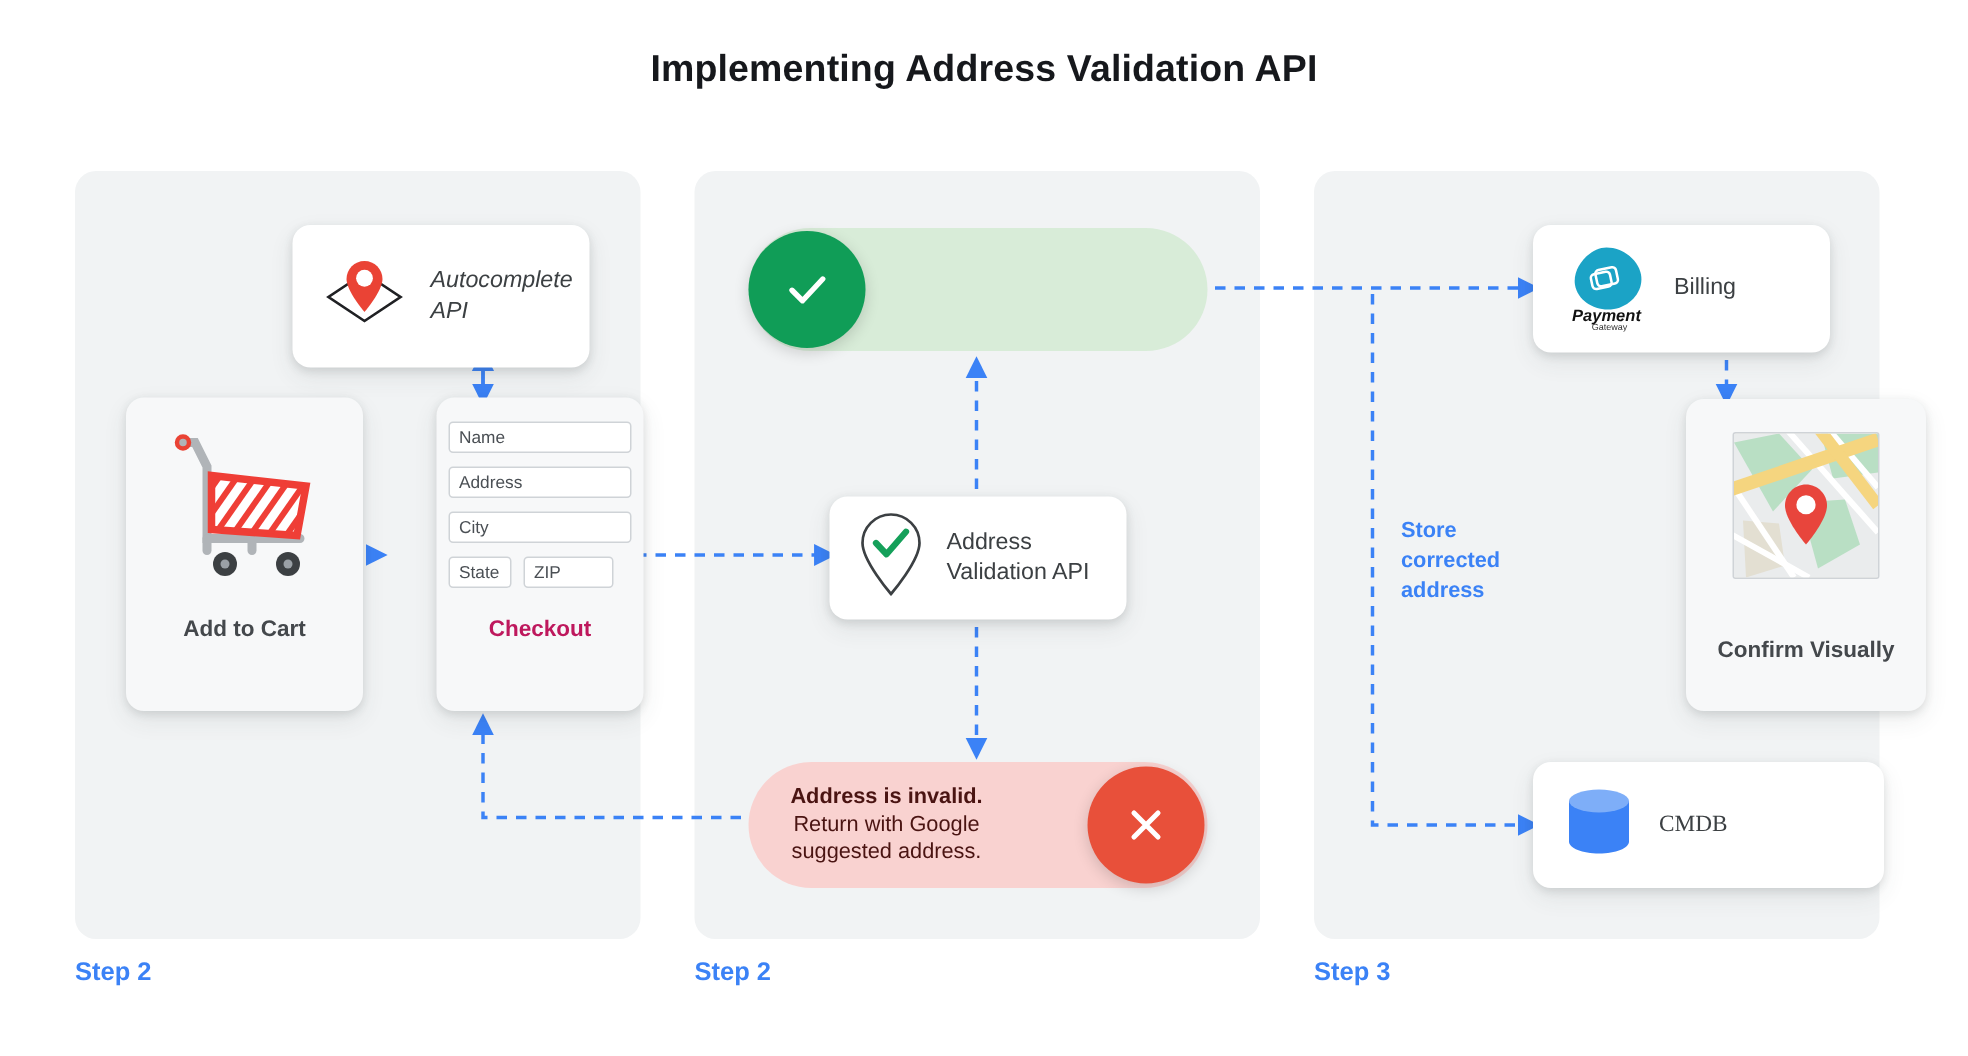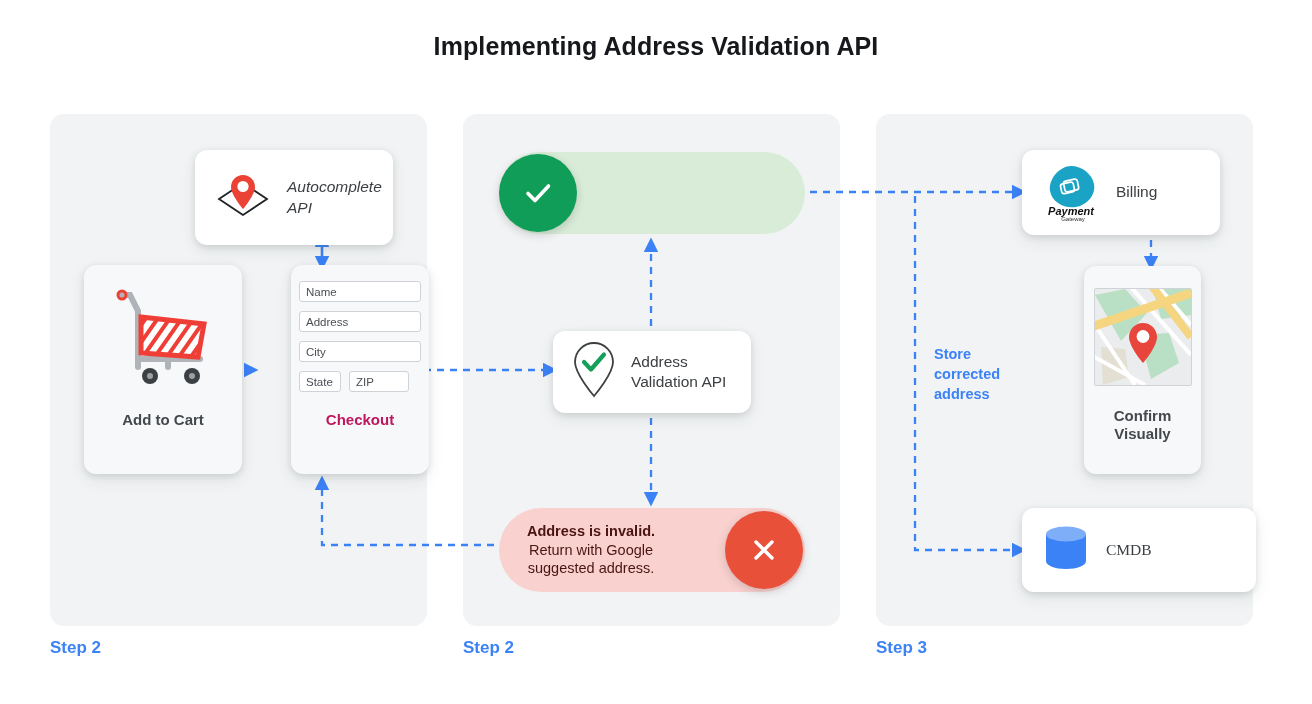--- a/index.html
+++ b/index.html
@@ -79,21 +79,21 @@
     box-shadow:0 3px 10px rgba(0,0,0,.16);
   }
   #valid-badge{background:#109d57;}
   #invalid-badge{background:#e8503a;}
 
   
   #ava-card{left:553px;top:331px;width:198px;height:82px;}
 
   
   #billing-card{left:1022px;top:150px;width:198px;height:85px;}
-  #confirm-card{left:1084px;top:266px;width:117px;height:208px;
+  #confirm-card{left:1124px;top:266px;width:160px;height:208px;
      display:flex;flex-direction:column;align-items:center;justify-content:flex-start;padding-top:22px;}
   #confirm-card .cap{position:absolute;bottom:30px;left:0;width:100%;text-align:center;
      font-size:15px;font-weight:bold;color:#44484c;line-height:1.25;}
   #cmdb-card{left:1022px;top:508px;width:234px;height:84px;font-family:Liberation Serif, serif;}
 
   .store-note{
     position:absolute;left:934px;top:344px;width:100px;
     font-size:14.5px;font-weight:bold;color:#3b82f6;line-height:1.38;
   }
 

